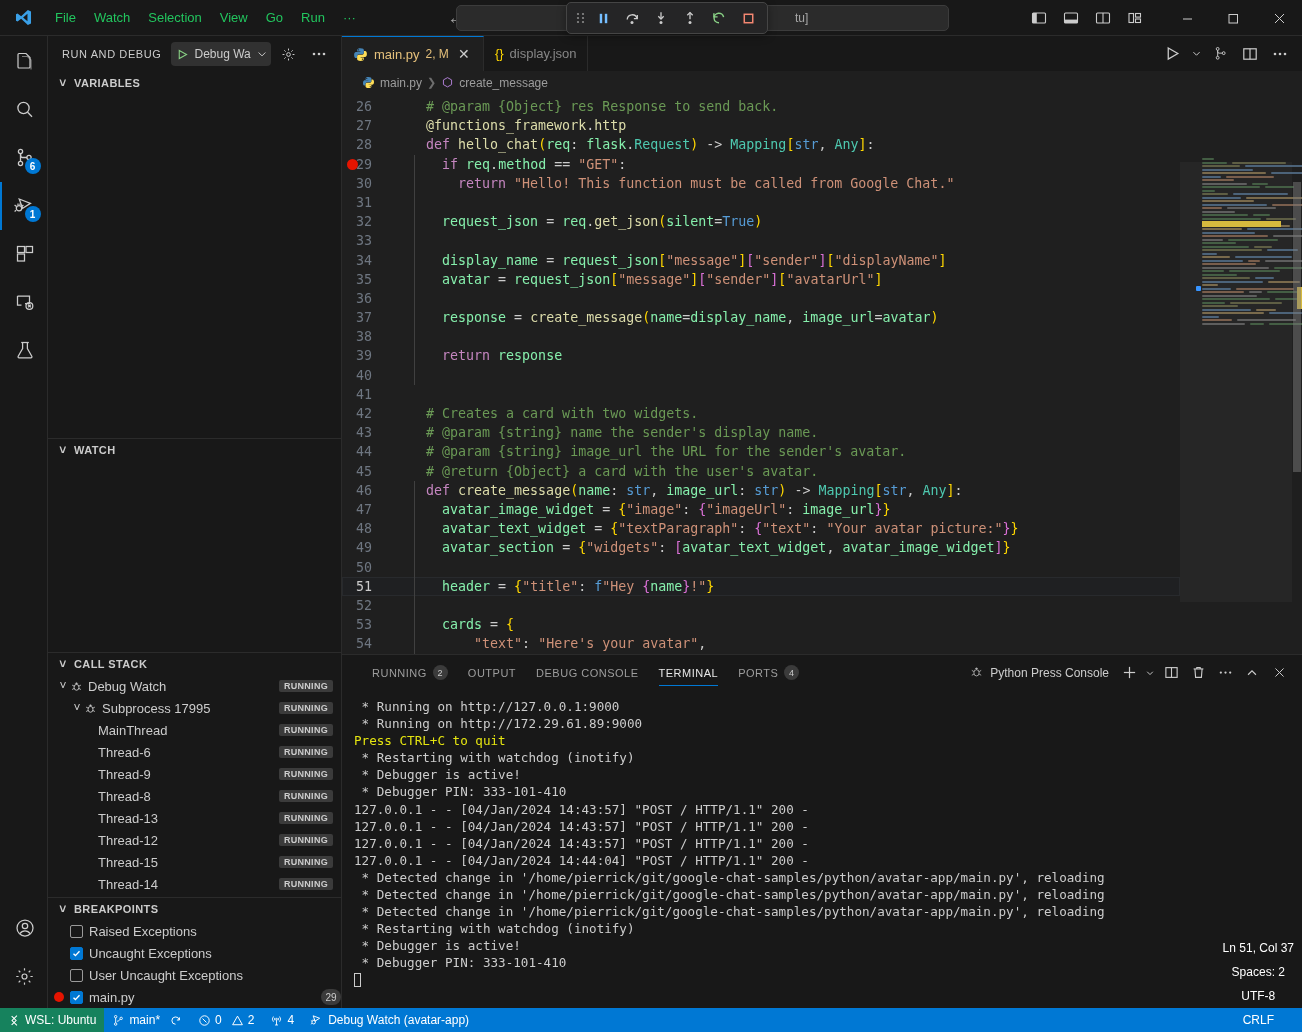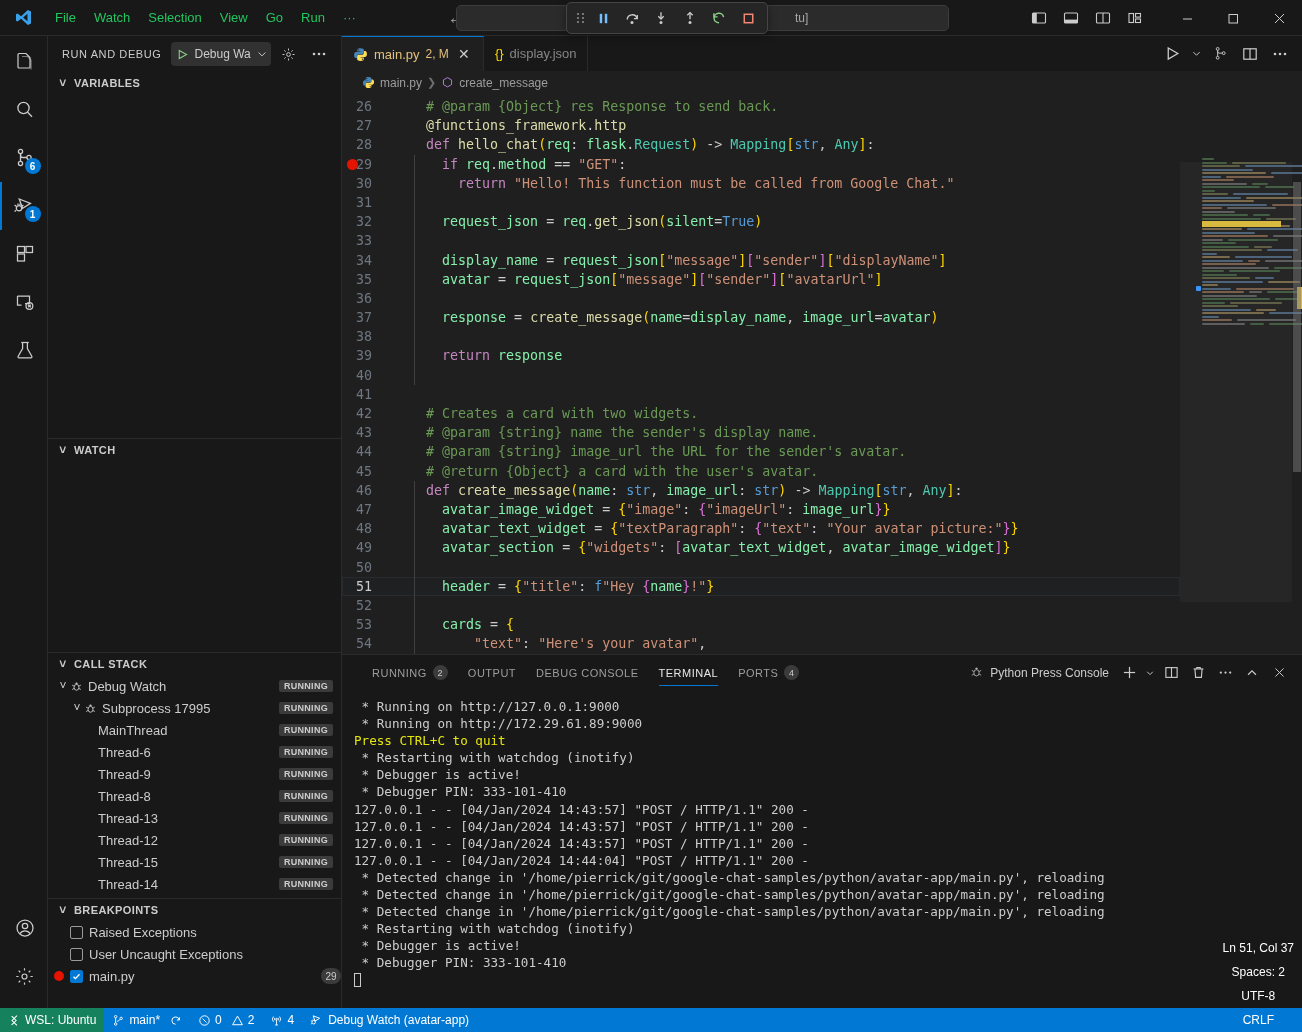--- a/index.html
+++ b/index.html
@@ -535,20 +535,28 @@
 
       <div class="sec-breakpoints">
         <div class="section-head">
           <span class="chev">˅</span>
           <span>BREAKPOINTS</span>
         </div>
         <div class="sec-body" id="breakpoints-body">
             <div class="bp-row" style="position: relative;">
               <span class="cb"></span>
               <span>Raised Exceptions</span>
+            </div>
+            <div class="bp-row" style="position: relative;">
+              <span class="cb on">
+                <svg width="9" height="9" viewBox="0 0 12 12">
+                  <path d="M2 6.2 4.6 8.8 10 3" fill="none" stroke="#fff" stroke-width="1.8"></path>
+                </svg>
+              </span>
+              <span>Uncaught Exceptions</span>
             </div>
             <div class="bp-row" style="position: relative;">
               <span class="cb"></span>
               <span>User Uncaught Exceptions</span>
             </div>
             <div class="bp-row" style="position: relative;">
               <span class="bp-dot"></span>
               <span class="cb on">
                 <svg width="9" height="9" viewBox="0 0 12 12">
                   <path d="M2 6.2 4.6 8.8 10 3" fill="none" stroke="#fff" stroke-width="1.8"></path>

